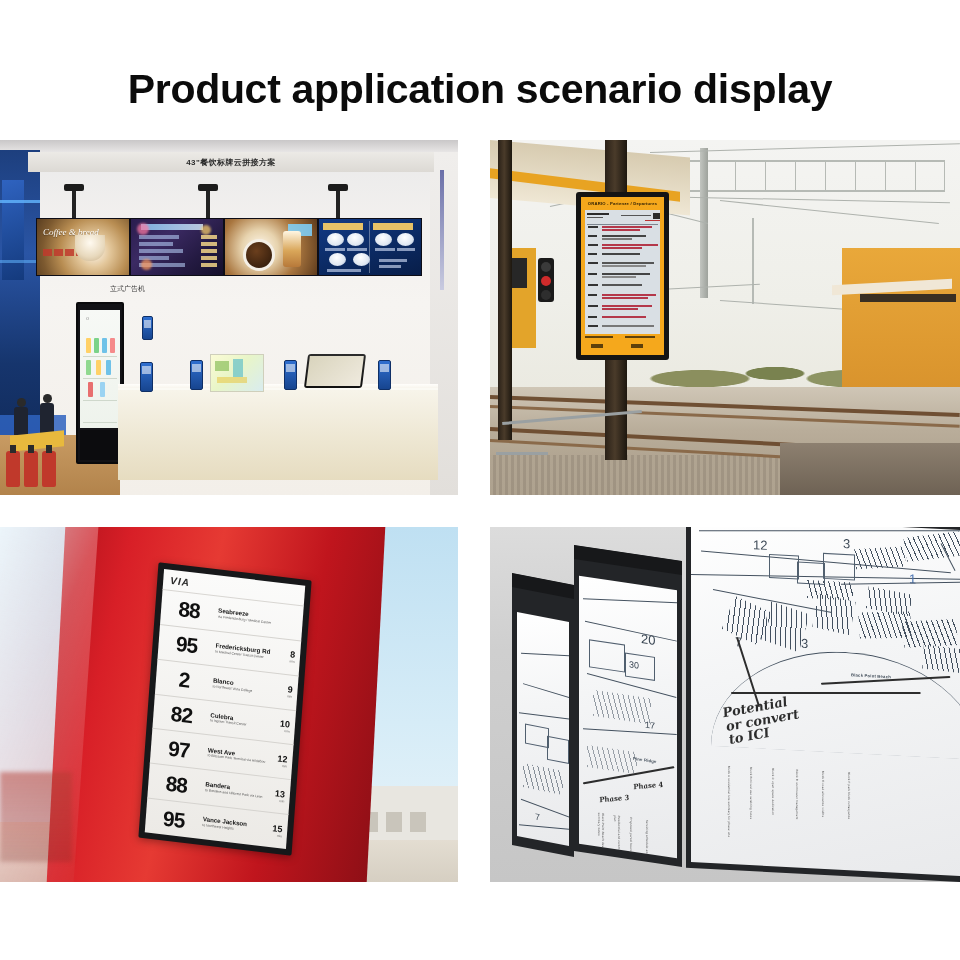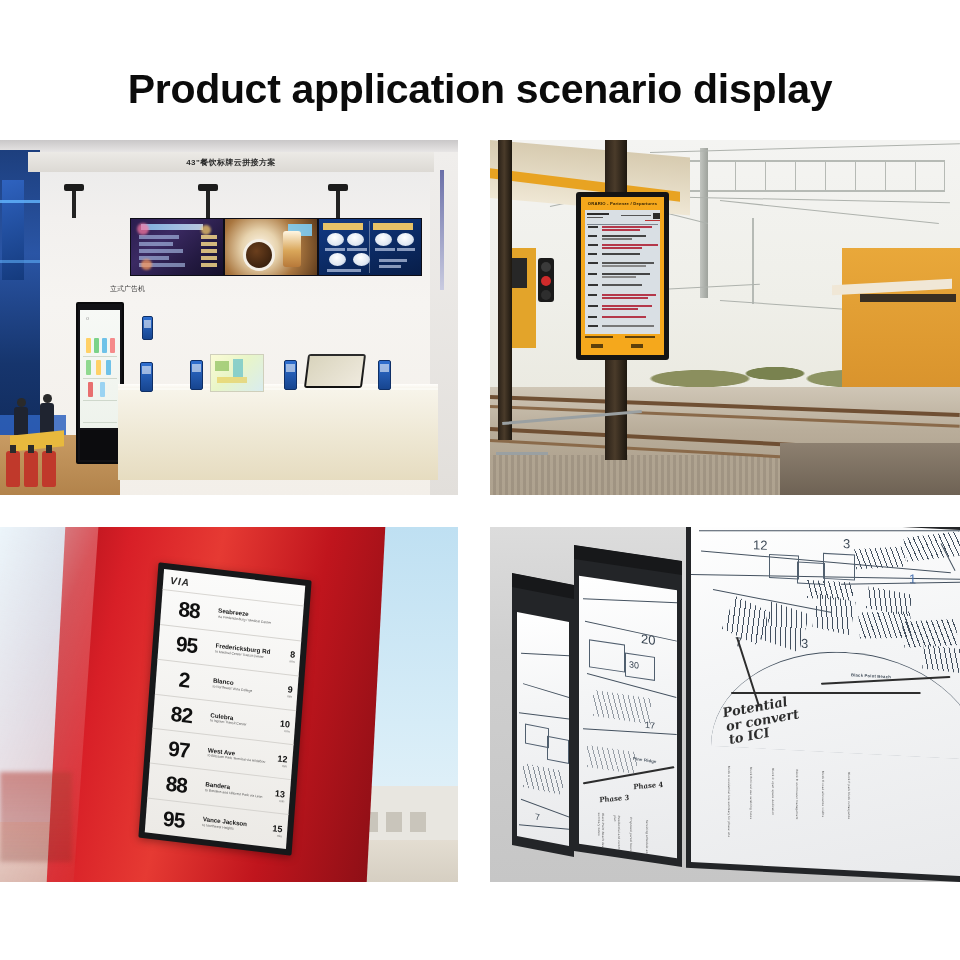--- a/index.html
+++ b/index.html
@@ -246,20 +246,30 @@
       </div>
 
       <div class="menu-rail">
         <div class="mount" style="left:36px"></div>
           <div class="mount-head" style="left:28px"></div>
         <div class="mount" style="left:170px"></div>
           <div class="mount-head" style="left:162px"></div>
         <div class="mount" style="left:300px"></div>
           <div class="mount-head" style="left:292px"></div>
 
+        <div class="screen scr1">
+          <div class="ctitle">Coffee &amp; bread</div>
+          <div class="cchips">
+              <i></i>
+              <i></i>
+              <i></i>
+              <i></i>
+            </div>
+          <div class="cup"></div>
+        </div>
 
         <div class="screen scr2">
           <div class="mhead"></div>
           <div class="mrow" style="top:16px;width:40px"></div>
             <div class="mprice" style="top:16px"></div>
           <div class="mrow" style="top:23px;width:34px"></div>
             <div class="mprice" style="top:23px"></div>
           <div class="mrow" style="top:30px;width:44px"></div>
             <div class="mprice" style="top:30px"></div>
           <div class="mrow" style="top:37px;width:30px"></div>

